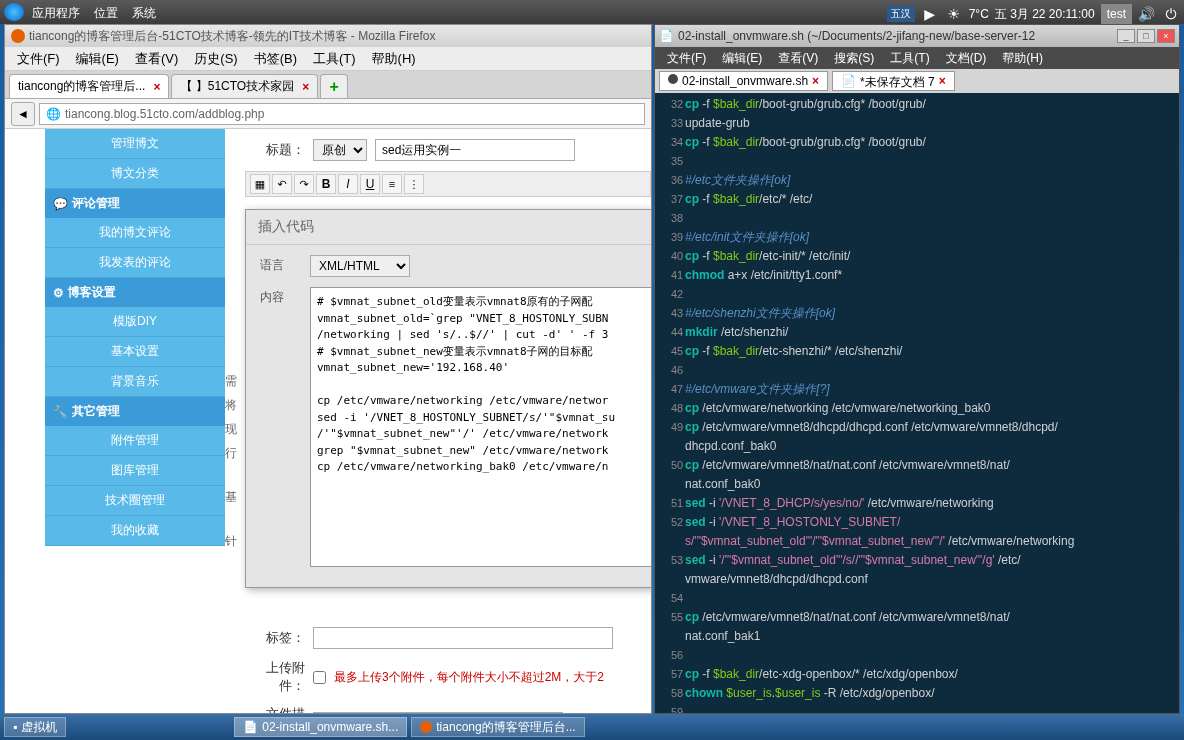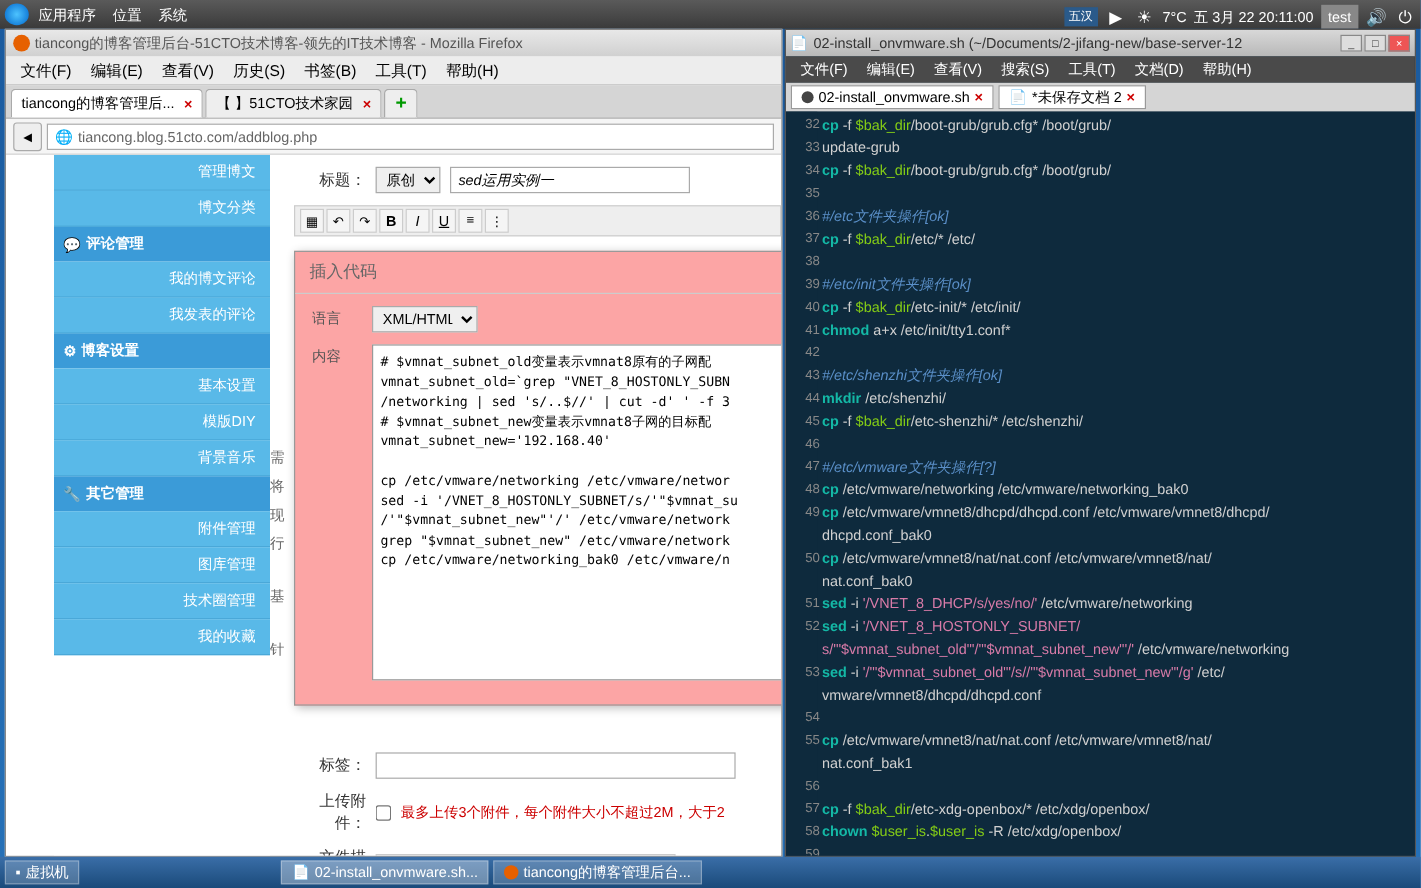--- a/index.html
+++ b/index.html
@@ -17,46 +17,46 @@
 .firefox-tabs{height:28px;background:#d5d5d5;display:flex;align-items:flex-end;padding:0 4px;border-bottom:1px solid #aaa}
 .ff-tab{height:24px;background:#eee;border:1px solid #aaa;border-bottom:none;border-radius:4px 4px 0 0;padding:4px 8px;display:flex;align-items:center;gap:4px;margin-right:2px;font-size:11px}
 .ff-tab.active{background:#fff}
 .ff-tab .close{color:#c00;font-weight:bold;margin-left:4px;cursor:pointer}
 .ff-tab .add{color:#090;font-weight:bold;font-size:16px}
 .ff-nav{height:30px;background:#f5f5f5;display:flex;align-items:center;padding:0 6px;border-bottom:1px solid #ccc;gap:4px}
 .nav-btn{width:24px;height:24px;border:1px solid #aaa;border-radius:3px;background:#eee;display:flex;align-items:center;justify-content:center;cursor:pointer}
 .url-bar{flex:1;height:22px;border:1px solid #aaa;background:#fff;padding:0 6px;display:flex;align-items:center;font-size:12px;color:#666}
 .ff-content{flex:1;background:#fff;display:flex;overflow:hidden}
 .sidebar{width:180px;background:#fff;margin-left:20px}
-.sidebar-item{padding:6px 12px;background:#59b9e8;color:#fff;font-size:12px;text-align:right;border-bottom:1px solid #4aa8d8;cursor:pointer}
+.sidebar-item{padding:6px 12px;background:#59b9e8;color:#fff;font-size:12px;text-align:center;border-bottom:1px solid #4aa8d8;cursor:pointer}
 .sidebar-header{padding:6px 8px;background:#3b9bd8;color:#fff;font-size:13px;text-align:left;font-weight:bold;display:flex;align-items:center;gap:4px}
 .main-content{flex:1;padding:10px 0 0 20px;position:relative}
 .form-row{display:flex;align-items:center;margin-bottom:10px;gap:8px}
 .form-label{width:60px;text-align:right;color:#333;font-size:13px}
 .form-select{height:22px;border:1px solid #aaa;padding:0 4px;font-size:12px}
 .form-input{height:22px;border:1px solid #aaa;padding:0 6px;font-size:12px}
 .editor-toolbar{height:26px;background:#eee;border:1px solid #ccc;display:flex;align-items:center;padding:0 4px;gap:2px}
 .tb-btn{width:20px;height:20px;border:1px solid #ccc;background:#f5f5f5;display:flex;align-items:center;justify-content:center;font-size:11px;cursor:pointer}
-.code-dialog{position:absolute;top:80px;left:20px;width:440px;background:#fca5a5;border:1px solid #999;box-shadow:2px 2px 8px rgba(0,0,0,0.3);z-index:10}
+.code-dialog{position:absolute;top:80px;left:20px;width:440px;background:#e5e5e5;border:1px solid #999;box-shadow:2px 2px 8px rgba(0,0,0,0.3);z-index:10}
 .code-dialog-title{padding:8px 12px;font-size:14px;color:#666;border-bottom:1px solid #ccc}
 .code-dialog-body{padding:10px 14px}
 .code-row{display:flex;margin-bottom:10px}
 .code-label{width:50px;color:#555;font-size:12px;padding-top:2px}
 .code-textarea{flex:1;height:280px;border:1px solid #999;background:#fff;padding:6px;font-family:monospace;font-size:11px;line-height:1.5;resize:none;overflow:auto}
 .behind-text{position:absolute;left:0;top:240px;font-size:18px;color:#666;line-height:2}
 .upload-hint{color:#c00;font-size:12px}
 .editor-window{position:absolute;top:24px;left:654px;width:526px;height:690px;background:#1a3548;border:1px solid #555;display:flex;flex-direction:column}
 .editor-title{height:22px;background:linear-gradient(to bottom,#d8d8d8,#b8b8b8);display:flex;align-items:center;padding:0 4px;font-size:12px;color:#333}
 .win-btns{margin-left:auto;display:flex;gap:2px}
 .win-btn{width:18px;height:14px;border:1px solid #888;background:#ddd;font-size:9px;display:flex;align-items:center;justify-content:center;cursor:pointer}
 .win-btn.close{background:#e55;color:#fff}
 .editor-menu{height:22px;background:#4a4a4a;display:flex;align-items:center;padding:0 4px;color:#fff;font-size:13px}
 .editor-menu span{padding:2px 8px;cursor:pointer}
 .editor-tabs{height:24px;background:#d5d5d5;display:flex;align-items:center;padding:0 4px}
-.ed-tab{height:20px;background:#fff;border:1px solid #999;padding:2px 8px;display:flex;align-items:center;gap:4px;font-size:11px;margin-right:4px}
+.ed-tab{height:20px;background:#fff;border:1px solid #999;padding:2px 8px;display:flex;align-items:flex-start;gap:4px;font-size:11px;margin-right:4px}
 .ed-tab .dot{width:10px;height:10px;background:#444;border-radius:50%}
 .ed-tab .x{color:#c00;font-weight:bold;cursor:pointer}
 .code-area{flex:1;background:#0e2a3d;color:#d0d0d0;font-family:monospace;font-size:12px;line-height:19px;overflow:hidden;display:flex}
 .gutter{width:26px;background:#0e2a3d;color:#888;text-align:right;padding:2px 4px 0 0;font-size:11px}
 .code-lines{flex:1;padding:2px 4px 0 4px;white-space:pre;overflow:hidden}
 .kw{color:#14b8a6;font-weight:bold}
 .var{color:#84cc16}
 .str{color:#d87ba8}
 .cmt{color:#5a8fc8;font-style:italic}
 .bottom-taskbar{position:absolute;bottom:0;left:0;right:0;height:26px;background:linear-gradient(to bottom,#3a6ea8,#1a4a7a);display:flex;align-items:center;padding:0 4px;gap:4px}
@@ -127,37 +127,37 @@
       <div class="sidebar-header">
           <span>💬</span>
           <span>评论管理</span>
         </div>
       <div class="sidebar-item">我的博文评论</div>
       <div class="sidebar-item">我发表的评论</div>
       <div class="sidebar-header">
           <span>⚙</span>
           <span>博客设置</span>
         </div>
+      <div class="sidebar-item">模版DIY</div>
       <div class="sidebar-item">基本设置</div>
-      <div class="sidebar-item">模版DIY</div>
       <div class="sidebar-item">背景音乐</div>
       <div class="sidebar-header">
           <span>🔧</span>
           <span>其它管理</span>
         </div>
       <div class="sidebar-item">附件管理</div>
       <div class="sidebar-item">图库管理</div>
       <div class="sidebar-item">技术圈管理</div>
       <div class="sidebar-item">我的收藏</div>
     </div>
     <div class="main-content">
       <div class="form-row">
         <span class="form-label">标题：</span>
         <select class="form-select"><option>原创</option></select>
-        <input class="form-input" style="width: 200px; font-style: italic;" value="sed运用实例一">
+        <input class="form-input" style="width: 200px;" value="sed运用实例一">
       </div>
       <div class="editor-toolbar">
         <div class="tb-btn">▦</div>
         <div class="tb-btn">↶</div>
         <div class="tb-btn">↷</div>
         <div class="tb-btn">
             <b>B</b>
           </div>
         <div class="tb-btn">
             <i>I</i>
@@ -174,21 +174,21 @@
         <div>现</div>
         <div>行</div>
         <div style="margin-top:20px">基</div>
         <div style="margin-top:20px">针</div>
       </div>
       <div class="code-dialog">
         <div class="code-dialog-title">插入代码</div>
         <div class="code-dialog-body">
           <div class="code-row">
             <div class="code-label">语言</div>
-            <select class="form-select" style="width:88px"><option>XML/HTML</option></select>
+            <select class="form-select" style="width:100px"><option>XML/HTML</option></select>
           </div>
           <div class="code-row">
             <div class="code-label">内容</div>
             <textarea class="code-textarea" style=""># $vmnat_subnet_old变量表示vmnat8原有的子网配
 vmnat_subnet_old=`grep "VNET_8_HOSTONLY_SUBN
 /networking | sed 's/..$//' | cut -d' ' -f 3
 # $vmnat_subnet_new变量表示vmnat8子网的目标配
 vmnat_subnet_new='192.168.40'
 
 cp /etc/vmware/networking /etc/vmware/networ
@@ -237,21 +237,21 @@
     <span>帮助(H)</span>
   </div>
   <div class="editor-tabs">
     <div class="ed-tab">
         <span class="dot"></span>
         <span>02-install_onvmware.sh</span>
         <span class="x">×</span>
       </div>
     <div class="ed-tab">
         <span>📄</span>
-        <span>*未保存文档 2</span>
+        <span>*未保存文档 7</span>
         <span class="x">×</span>
       </div>
   </div>
   <div class="code-area">
     <div class="gutter" id="gutter" style="white-space: pre; padding-left: 16px;">32
 33
 34
 35
 36
 37

